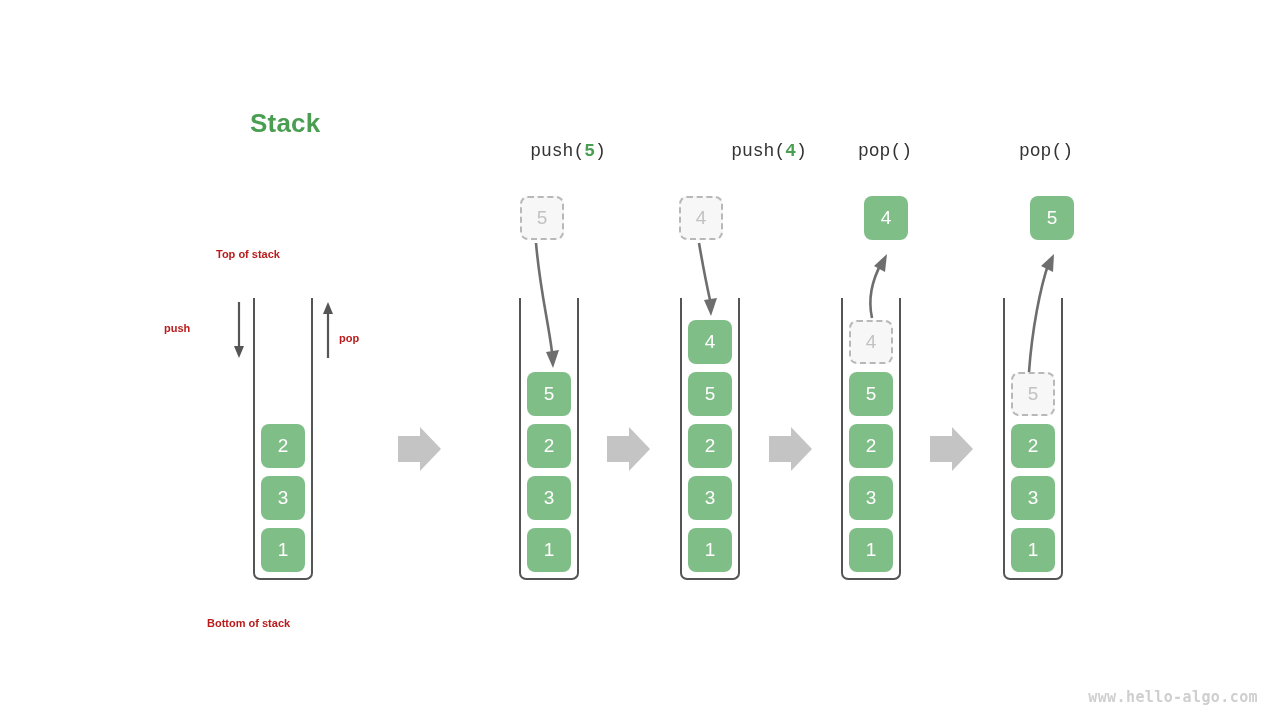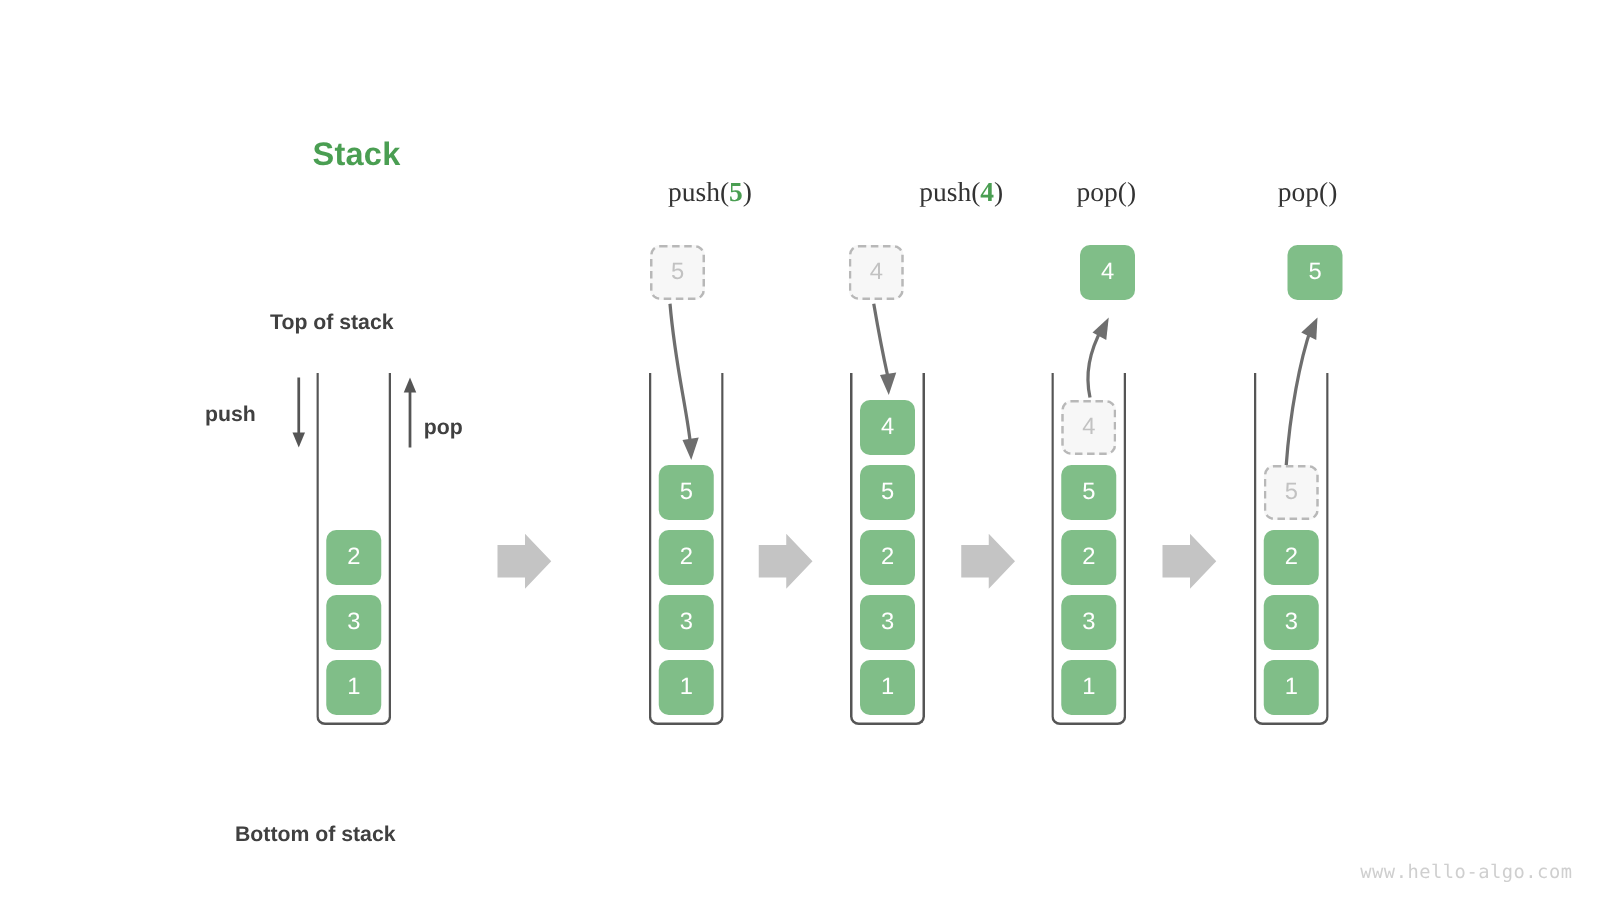--- a/index.html
+++ b/index.html
@@ -26,36 +26,36 @@
     left: 250px;
     top: 108px;
     font-size: 26px;
     font-weight: bold;
     color: #4a9e52;
     letter-spacing: 0.2px;
     white-space: nowrap;
   }
   .edge-label {
     position: absolute;
-    font-size: 17px;
+    font-size: 11px;
     font-weight: bold;
-    color: #404040;
+    color: #b91c1c;
     white-space: nowrap;
   }
   .label-top    { left: 216px; top: 248px; }
-  .label-bottom { left: 188px; top: 617px; margin-top: 41px; }
+  .label-bottom { left: 207px; top: 617px; }
   .label-push   { left: 164px; top: 322px; }
   .label-pop    { left: 339px; top: 332px; }
 
   
   .op-header {
     position: absolute;
     top: 141px;
-    font-family: Liberation Serif, serif;
-    font-size: 22px;
+    font-family: Liberation Mono, monospace;
+    font-size: 18px;
     color: #333333;
     white-space: nowrap;
     transform: translateX(-50%);
   }
   .op-header .arg { color: #4a9e52; font-weight: bold; }
 
   
   .tube {
     position: absolute;
     width: 60px;
@@ -100,20 +100,21 @@
   
   .watermark {
     position: absolute;
     right: 22px;
     bottom: 14px;
     font-family: "DejaVu Sans Mono", monospace;
     font-size: 15px;
     color: #cfcfcf;
     letter-spacing: 0.4px;
     white-space: nowrap;
+    font-weight: bold;
   }
 </style>
 </head>
 <body>
 
 <div class="canvas">
 
   <div class="stack-title">Stack</div>
 
   <div class="edge-label label-top">Top of stack</div>

